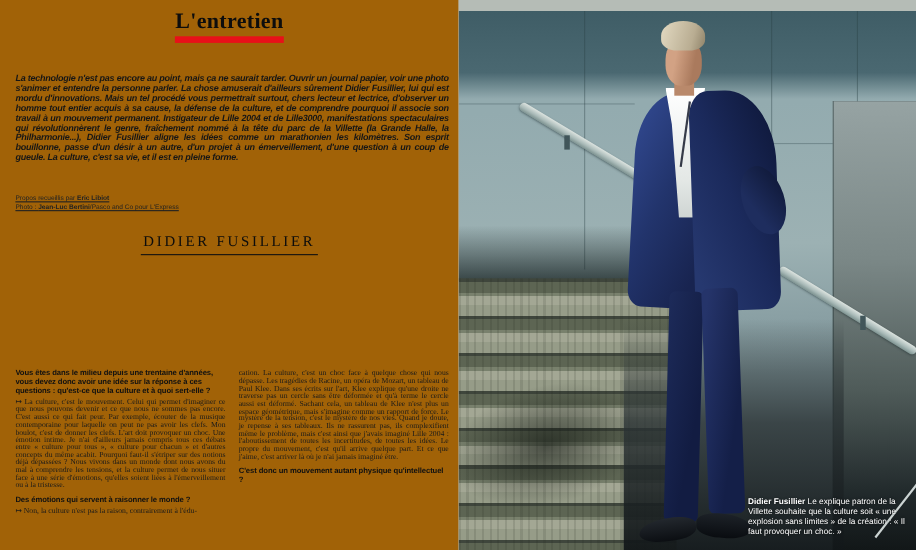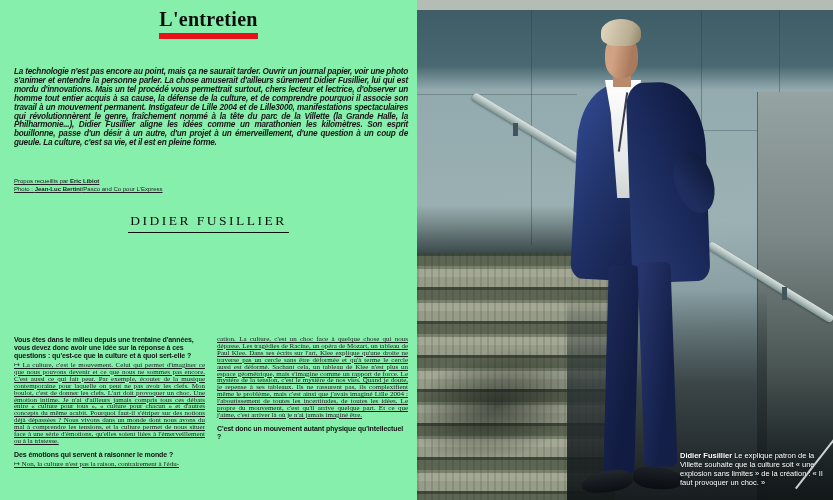--- a/index.html
+++ b/index.html
@@ -1,21 +1,21 @@
 <!DOCTYPE html>
 <html><head>
 <meta charset="utf-8">
 <style>
   * { margin:0; padding:0; box-sizing:border-box; }
   html,body { width:833px; height:500px; overflow:hidden; }
   body { font-family:"Liberation Sans", sans-serif; background:#e9e9e6; }
   #stage { position:relative; width:833px; height:500px; background:#fcfcfa; overflow:hidden; }
 
   
-  .page-left { position:absolute; left:0; top:0; width:417px; height:500px; background:#86efac; }
+  .page-left { position:absolute; left:0; top:0; width:417px; height:500px; background:#a16207; }
 
   .kicker-wrap { position:absolute; left:0; right:0; top:8px; text-align:center; }
   .kicker-box { display:inline-block; }
   .kicker { font-family:"Liberation Serif", serif; font-weight:bold; font-size:20px; letter-spacing:.3px; color:#0d0d0d; }
   .kicker-rule { height:6px; margin-top:2px; }
 
   .intro { position:absolute; left:14px; top:68px; width:394px;
            font-weight:bold; font-size:8.2px; line-height:8.9px; letter-spacing:-.22px;
            text-align:justify; color:#161616;font-style:italic; }
 
@@ -29,21 +29,21 @@
   .quote { margin-top:5px; font-family:"DejaVu Serif","Liberation Serif",serif; font-weight:bold;
            font-size:37px; line-height:41px; letter-spacing:-1.6px; color:#0b0b0b; }
 
   .columns { position:absolute; left:14px; top:336px; width:394px; height:164px; overflow:hidden;
              display:flex; gap:12px; }
   .col { width:191px; }
   .col p.q { font-weight:bold; font-size:7px; line-height:8px; letter-spacing:-.1px; color:#111;
              margin:6px 0 2px; }
   .col p.q:first-child { margin-top:0; }
   .col p.a { font-family:"Liberation Serif", serif; font-size:7px; line-height:6.9px;
-             text-align:justify; color:#1a1a1a; margin:0;text-decoration:underline; }
+             text-align:justify; color:#1a1a1a; margin:0; }
 
   
   .photo { position:absolute; left:417px; top:0; width:416px; height:500px; overflow:hidden;
            background:linear-gradient(178deg,#93abaf 20%, #9cb1b3 45%, #8aa0a4 58%, #7d9296 68%); }
   .photo .abs { position:absolute; }
 
   .wall-top-light { left:0; top:0; width:416px; height:10px; background:#b5bcb6; }
   .wall-top-shadow { left:0; top:10px; width:416px; height:80px;
         background:linear-gradient(180deg,#3f5d66 0%, #4a6871 70%, rgba(74,104,113,0)); }
   .seam-v { width:1px; background:rgba(40,62,66,.38); }

